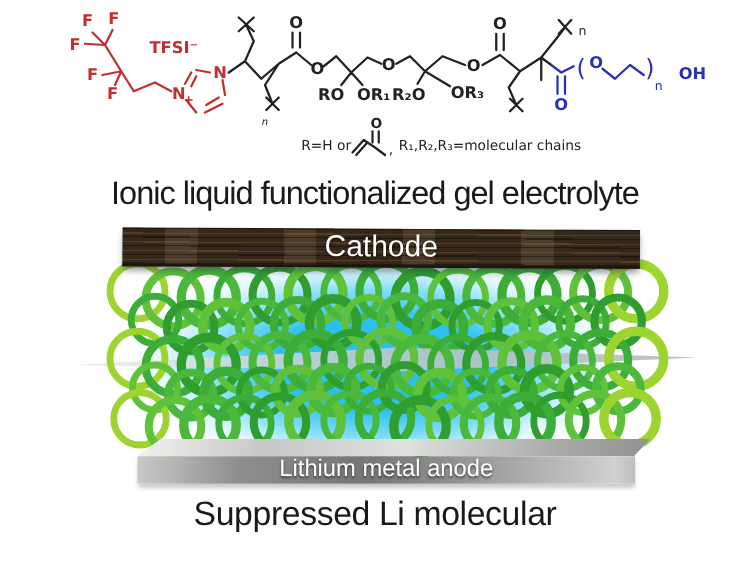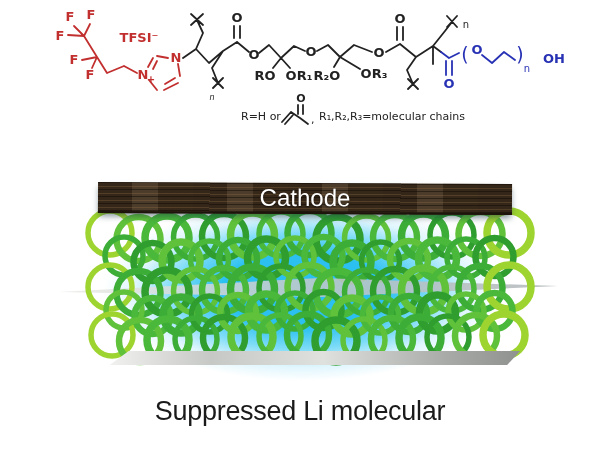--- a/index.html
+++ b/index.html
@@ -132,20 +132,21 @@
                            M482,55 L492,63 L504,52 L515,60"></path>
       <text class="atom" x="449" y="88" text-anchor="middle">O</text>
       <text class="paren" x="465" y="61" text-anchor="middle">(</text>
       <text class="atom" x="477" y="54" text-anchor="middle">O</text>
       <text class="paren" x="520" y="61" text-anchor="middle">)</text>
       <text class="subn" x="527" y="72" text-anchor="middle">n</text>
       <text class="atom" x="543" y="63" text-anchor="start">OH</text>
     </g>
   </svg>
 
+  <div id="headline">Ionic liquid functionalized gel electrolyte</div>
 
   <div id="glow"></div>
 
   <svg id="battery-svg" width="600" height="450" viewBox="0 0 600 450">
     <defs>
       <linearGradient id="planeGrad" x1="0" y1="0" x2="1" y2="0">
         <stop offset="0" stop-color="#edeee9"></stop>
         <stop offset="0.45" stop-color="#c2cbcb"></stop>
         <stop offset="1" stop-color="#b2b8ba"></stop>
       </linearGradient>
@@ -228,16 +229,19 @@
         <circle cx="476.0" cy="336" r="21" stroke="#60c23a" stroke-width="6.5" fill="none"></circle>
         <circle cx="504.0" cy="335" r="21" stroke="#9ed42f" stroke-width="7.5" fill="none"></circle>
       </g>
   </svg>
 
   <div id="cathode">
     <div id="cathode-label">Cathode</div>
   </div>
 
   <div id="anode-top"></div>
+  <div id="anode-front">
+    <div id="anode-label">Lithium metal anode</div>
+  </div>
 
   <div id="footer">Suppressed Li molecular</div>
 
 </div>
 
 </body></html>

